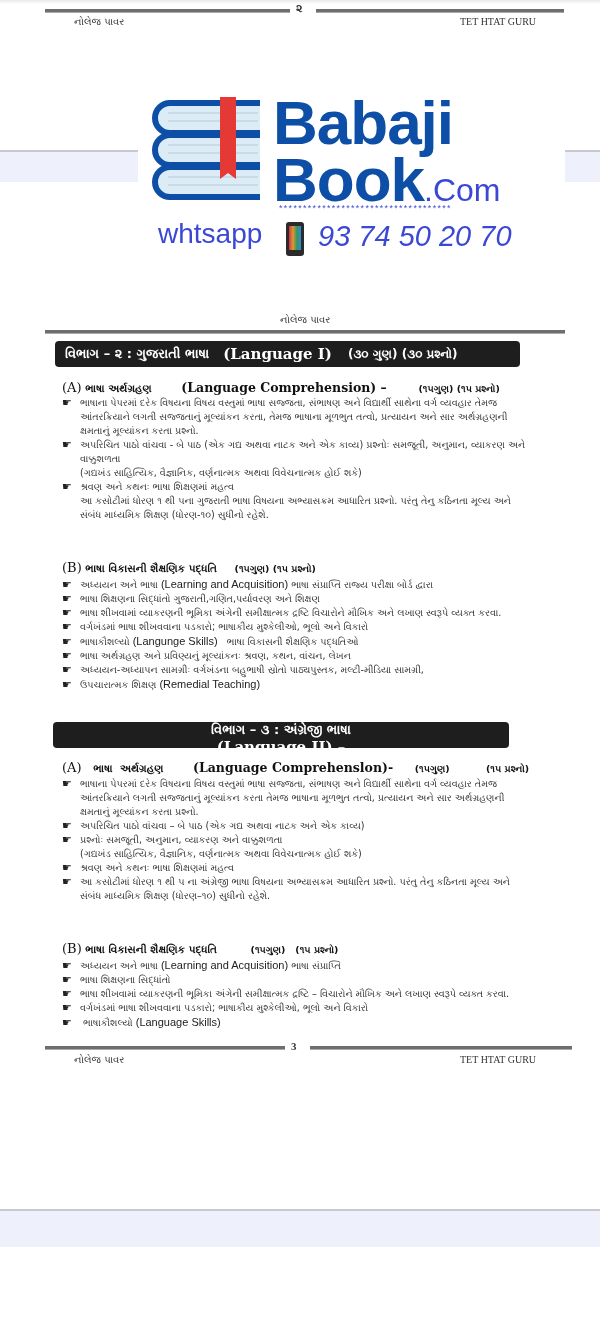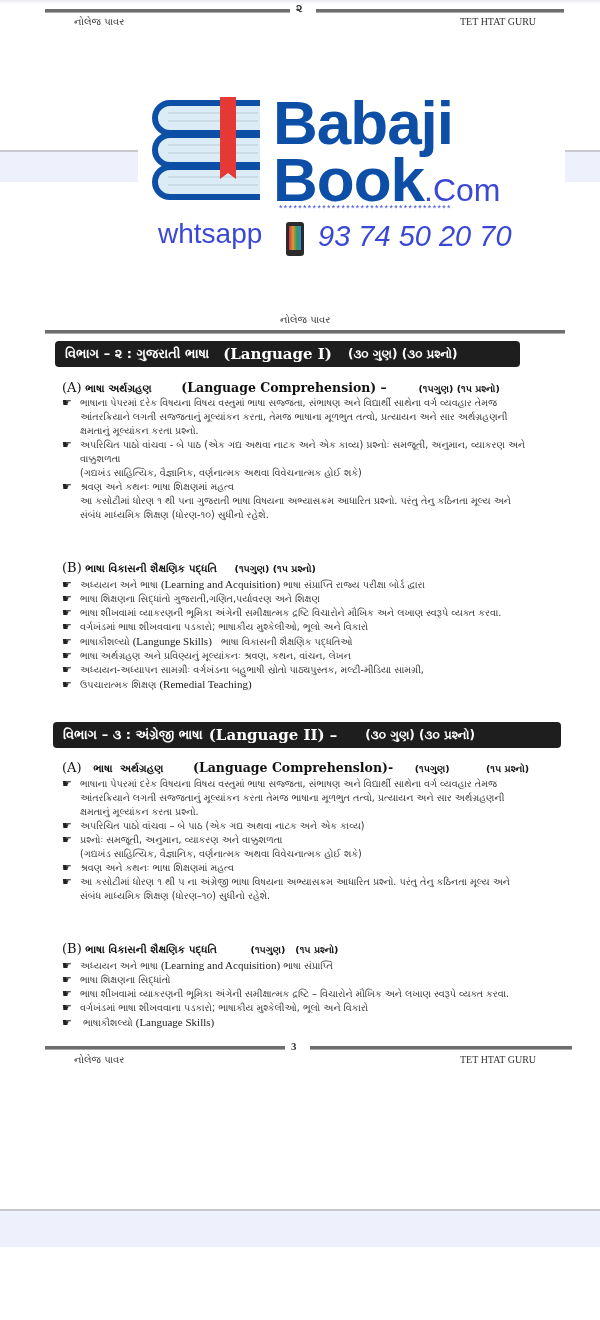--- a/index.html
+++ b/index.html
@@ -32,21 +32,21 @@
   .section-bar .eng { font-family: "DejaVu Serif", serif; font-size: 15px; margin: 0 6px 0 14px; }
   .section-bar .marks { font-size: 12px; margin-left: 10px; }
 
   .sub-head { font-size: 10.5px; font-weight: bold; color: #111; white-space: nowrap; }
   .sub-head .letter { font-family: "DejaVu Serif", serif; font-size: 13px; font-weight: normal; }
   .sub-head .eng { font-family: "DejaVu Serif", serif; font-size: 12.5px; margin-left: 26px; }
   .sub-head .marks { font-size: 9.5px; }
 
   .bl { font-size: 9.6px; color: #333; line-height: 14px; white-space: nowrap; }
   .bl .hand { display:inline-block; width: 18px; font-size: 11px; color:#222; }
-  .bl .eng { font-family: Liberation Serif, serif; font-size: 11px; color:#222; }
+  .bl .eng { font-family: Liberation Sans, sans-serif; font-size: 11px; color:#222; }
   .cont { padding-left: 18px; }
 
   .bottom-band { left:0; top:1209px; width:600px; height:38px; background:#eef0fb; border-top: 2px solid #c8c8cf; box-sizing:border-box;}
 </style>
 </head>
 <body>
 
 <div class="abs top-shadow"></div>
 
 <div class="abs rule" style="left:45px; top:9px; width:245px;"></div>
@@ -123,21 +123,21 @@
   <div class="bl"><span class="hand">☛</span><span>અધ્યયન અને ભાષા </span><span class="eng">(Learning and Acquisition)</span><span> ભાષા સંપ્રાપ્તિ રાજ્ય પરીક્ષા બોર્ડ દ્વારા</span></div>
   <div class="bl"><span class="hand">☛</span><span>ભાષા શિક્ષણના સિદ્ધાંતો ગુજરાતી,ગણિત,પર્યાવરણ અને શિક્ષણ</span></div>
   <div class="bl"><span class="hand">☛</span><span>ભાષા શીખવામાં વ્યાકરણની ભૂમિકા અંગેની સમીક્ષાત્મક દ્રષ્ટિ વિચારોને મૌખિક અને લખાણ સ્વરૂપે વ્યક્ત કરવા.</span></div>
   <div class="bl"><span class="hand">☛</span><span>વર્ગખંડમાં ભાષા શીખવવાના પડકારો; ભાષાકીય મુશ્કેલીઓ, ભૂલો અને વિકારો</span></div>
   <div class="bl"><span class="hand">☛</span><span>ભાષાકૌશલ્યો </span><span class="eng">(Langunge Skills)</span><span style="white-space:pre">   ભાષા વિકાસની શૈક્ષણિક પદ્ધતિઓ</span></div>
   <div class="bl"><span class="hand">☛</span><span>ભાષા અર્થગ્રહણ અને પ્રવિણ્યનું મૂલ્યાંકનઃ શ્રવણ, કથન, વાંચન, લેખન</span></div>
   <div class="bl"><span class="hand">☛</span><span>અધ્યયન-અધ્યાપન સામગ્રીઃ વર્ગખંડના બહુભાષી સ્રોતો પાઠ્યપુસ્તક, મલ્ટી-મીડિયા સામગ્રી,</span></div>
   <div class="bl"><span class="hand">☛</span><span>ઉપચારાત્મક શિક્ષણ </span><span class="eng">(Remedial Teaching)</span></div>
 </div>
 
-<div class="abs section-bar" style="left:53px; top:722px; width:508px;">
+<div class="abs section-bar" style="left:53px; top:722px; width:456px;flex-direction:column;">
   <span>વિભાગ – ૩ : અંગ્રેજી ભાષા</span>
   <span class="eng" style="margin-left:6px;">(Language II) –</span>
   <span class="marks" style="margin-left:22px;">(૩૦ ગુણ) (૩૦ પ્રશ્નો)</span>
 </div>
 
 <div class="abs sub-head" style="left:62px; top:760px;">
   <span class="letter">(A)</span>
   <span style="margin-left:8px; white-space:pre;">ભાષા  અર્થગ્રહણ</span>
   <span class="eng">(Language Comprehenslon)-</span>
   <span class="marks" style="margin-left:18px; white-space:pre;">(૧૫ગુણ)           (૧૫ પ્રશ્નો)</span>

